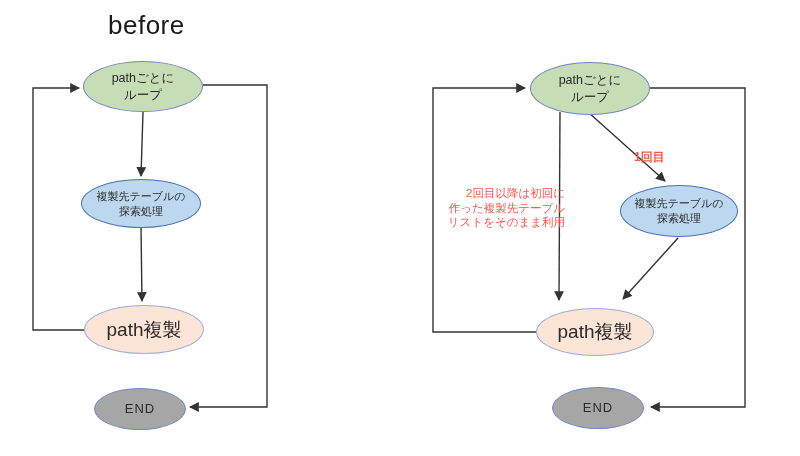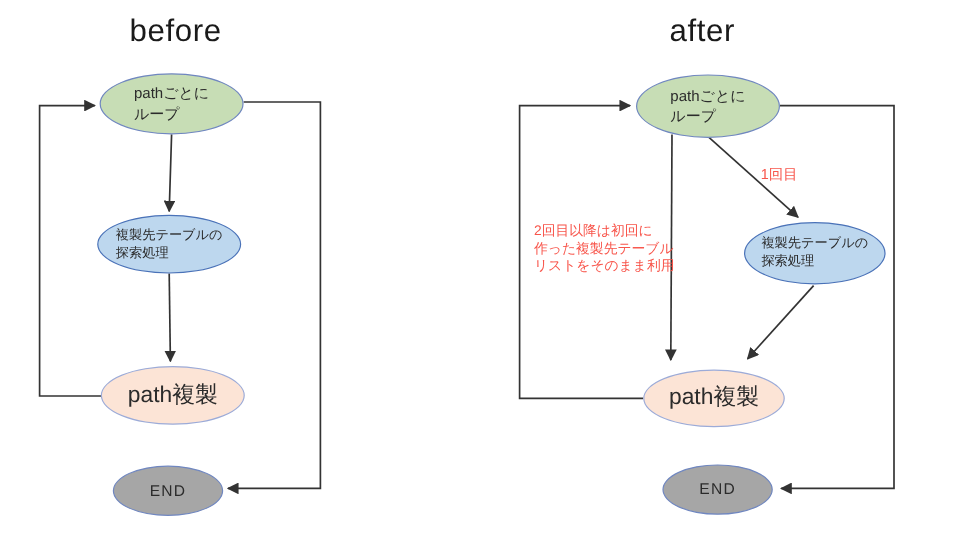--- a/index.html
+++ b/index.html
@@ -31,20 +31,21 @@
     color: var(--title, #1a1a1a);
     letter-spacing: 0.5px;
   }
   .node {
     position: absolute;
     z-index: 2;
     border-radius: 50%;
     display: flex;
     align-items: center;
     justify-content: center;
+    text-align: center;
     color: #2b2b2b;
     white-space: pre-line;
     line-height: 1.35;
   }
   .node-loop   { background: var(--loop-fill, #c7ddb5);   border: 1.6px solid var(--loop-border, #7087c0);   font-size: 12.5px; }
   .node-search { background: var(--search-fill, #bdd7ee); border: 1.6px solid var(--search-border, #4a72b8); font-size: 11px; }
   .node-copy   { background: var(--copy-fill, #fce4d6);   border: 1.6px solid var(--copy-border, #9cabd8);   font-size: 19px; }
   .node-end    { background: var(--end-fill, #a6a6a6);    border: 1.6px solid var(--end-border, #7087c0);    font-size: 13px; letter-spacing: 1px; }
   .annotation {
     position: absolute;
@@ -52,20 +53,21 @@
     color: var(--annotation, #f8554b);
     white-space: pre-line;
   }
   .annotation-first {
     font-size: 12px;
   }
   .annotation-reuse {
     font-size: 11.5px;
     line-height: 14.5px;
     width: 120px;
+    text-align: right;
   }
 </style>
 </head>
 <body>
 
 <div class="canvas">
 
   <svg class="lines-layer" viewBox="0 0 800 456" xmlns="http://www.w3.org/2000/svg">
     <defs>
       <marker id="arrow" viewBox="0 0 10 10" refX="9" refY="5" markerWidth="7" markerHeight="7" orient="auto-start-reverse">
@@ -90,31 +92,30 @@
   <div class="node node-loop" style="left:83px; top:61px; width:120px; height:51px;">pathごとに
 ループ</div>
 
   <div class="node node-search" style="left:81px; top:179px; width:120px; height:49px;">複製先テーブルの
 探索処理</div>
 
   <div class="node node-copy" style="left:84px; top:305px; width:120px; height:49px;">path複製</div>
 
   <div class="node node-end" style="left:94px; top:388px; width:92px; height:42px;">END</div>
 
-  <div class="chart-title" style="left:558px; top:10px;">after</div>
 
   <div class="node node-loop" style="left:530px; top:62px; width:120px; height:53px;">pathごとに
 ループ</div>
 
   <div class="node node-search" style="left:620px; top:185px; width:118px; height:52px;">複製先テーブルの
 探索処理</div>
 
   <div class="node node-copy" style="left:536px; top:308px; width:118px; height:48px;">path複製</div>
 
   <div class="node node-end" style="left:552px; top:387px; width:92px; height:42px;">END</div>
 
-  <div class="annotation annotation-first" style="left:634px; top:137px;">1回目</div>
+  <div class="annotation annotation-first" style="left:634px; top:149px;font-weight:bold;">1回目</div>
 
   <div class="annotation annotation-reuse" style="left:445px; top:186px;">2回目以降は初回に
 作った複製先テーブル
 リストをそのまま利用</div>
 
 </div>
 
 </body></html>

